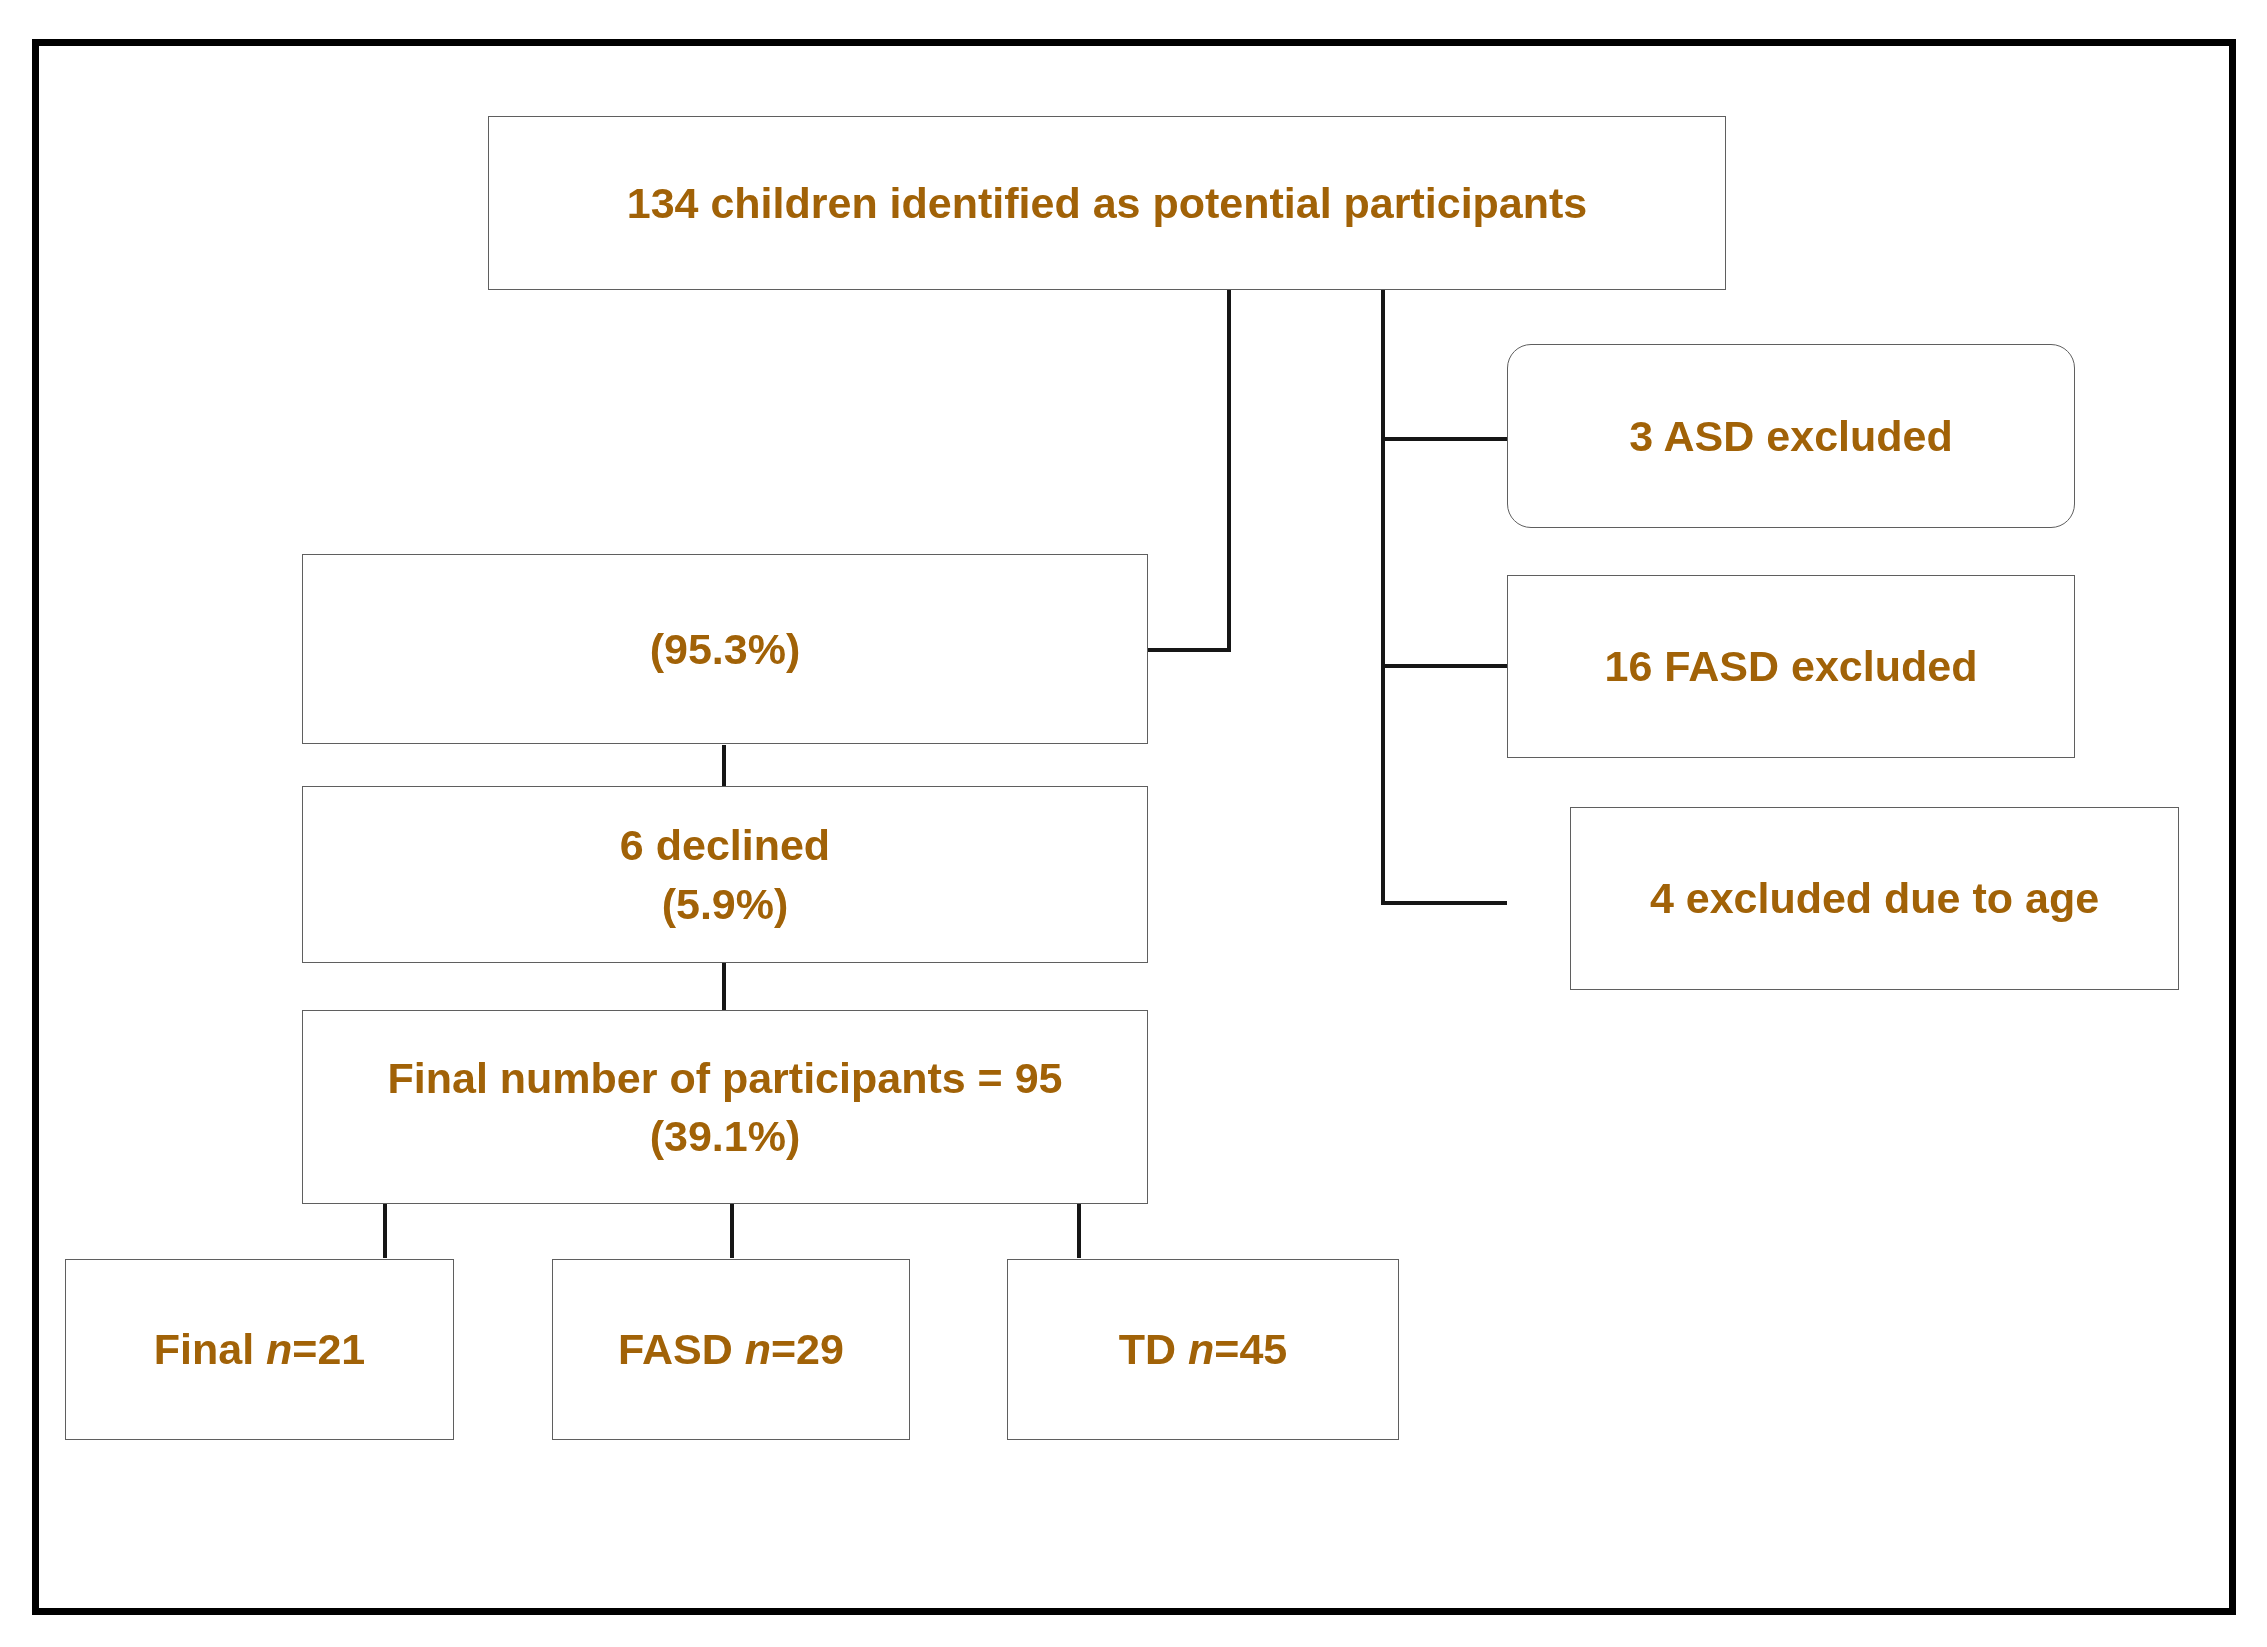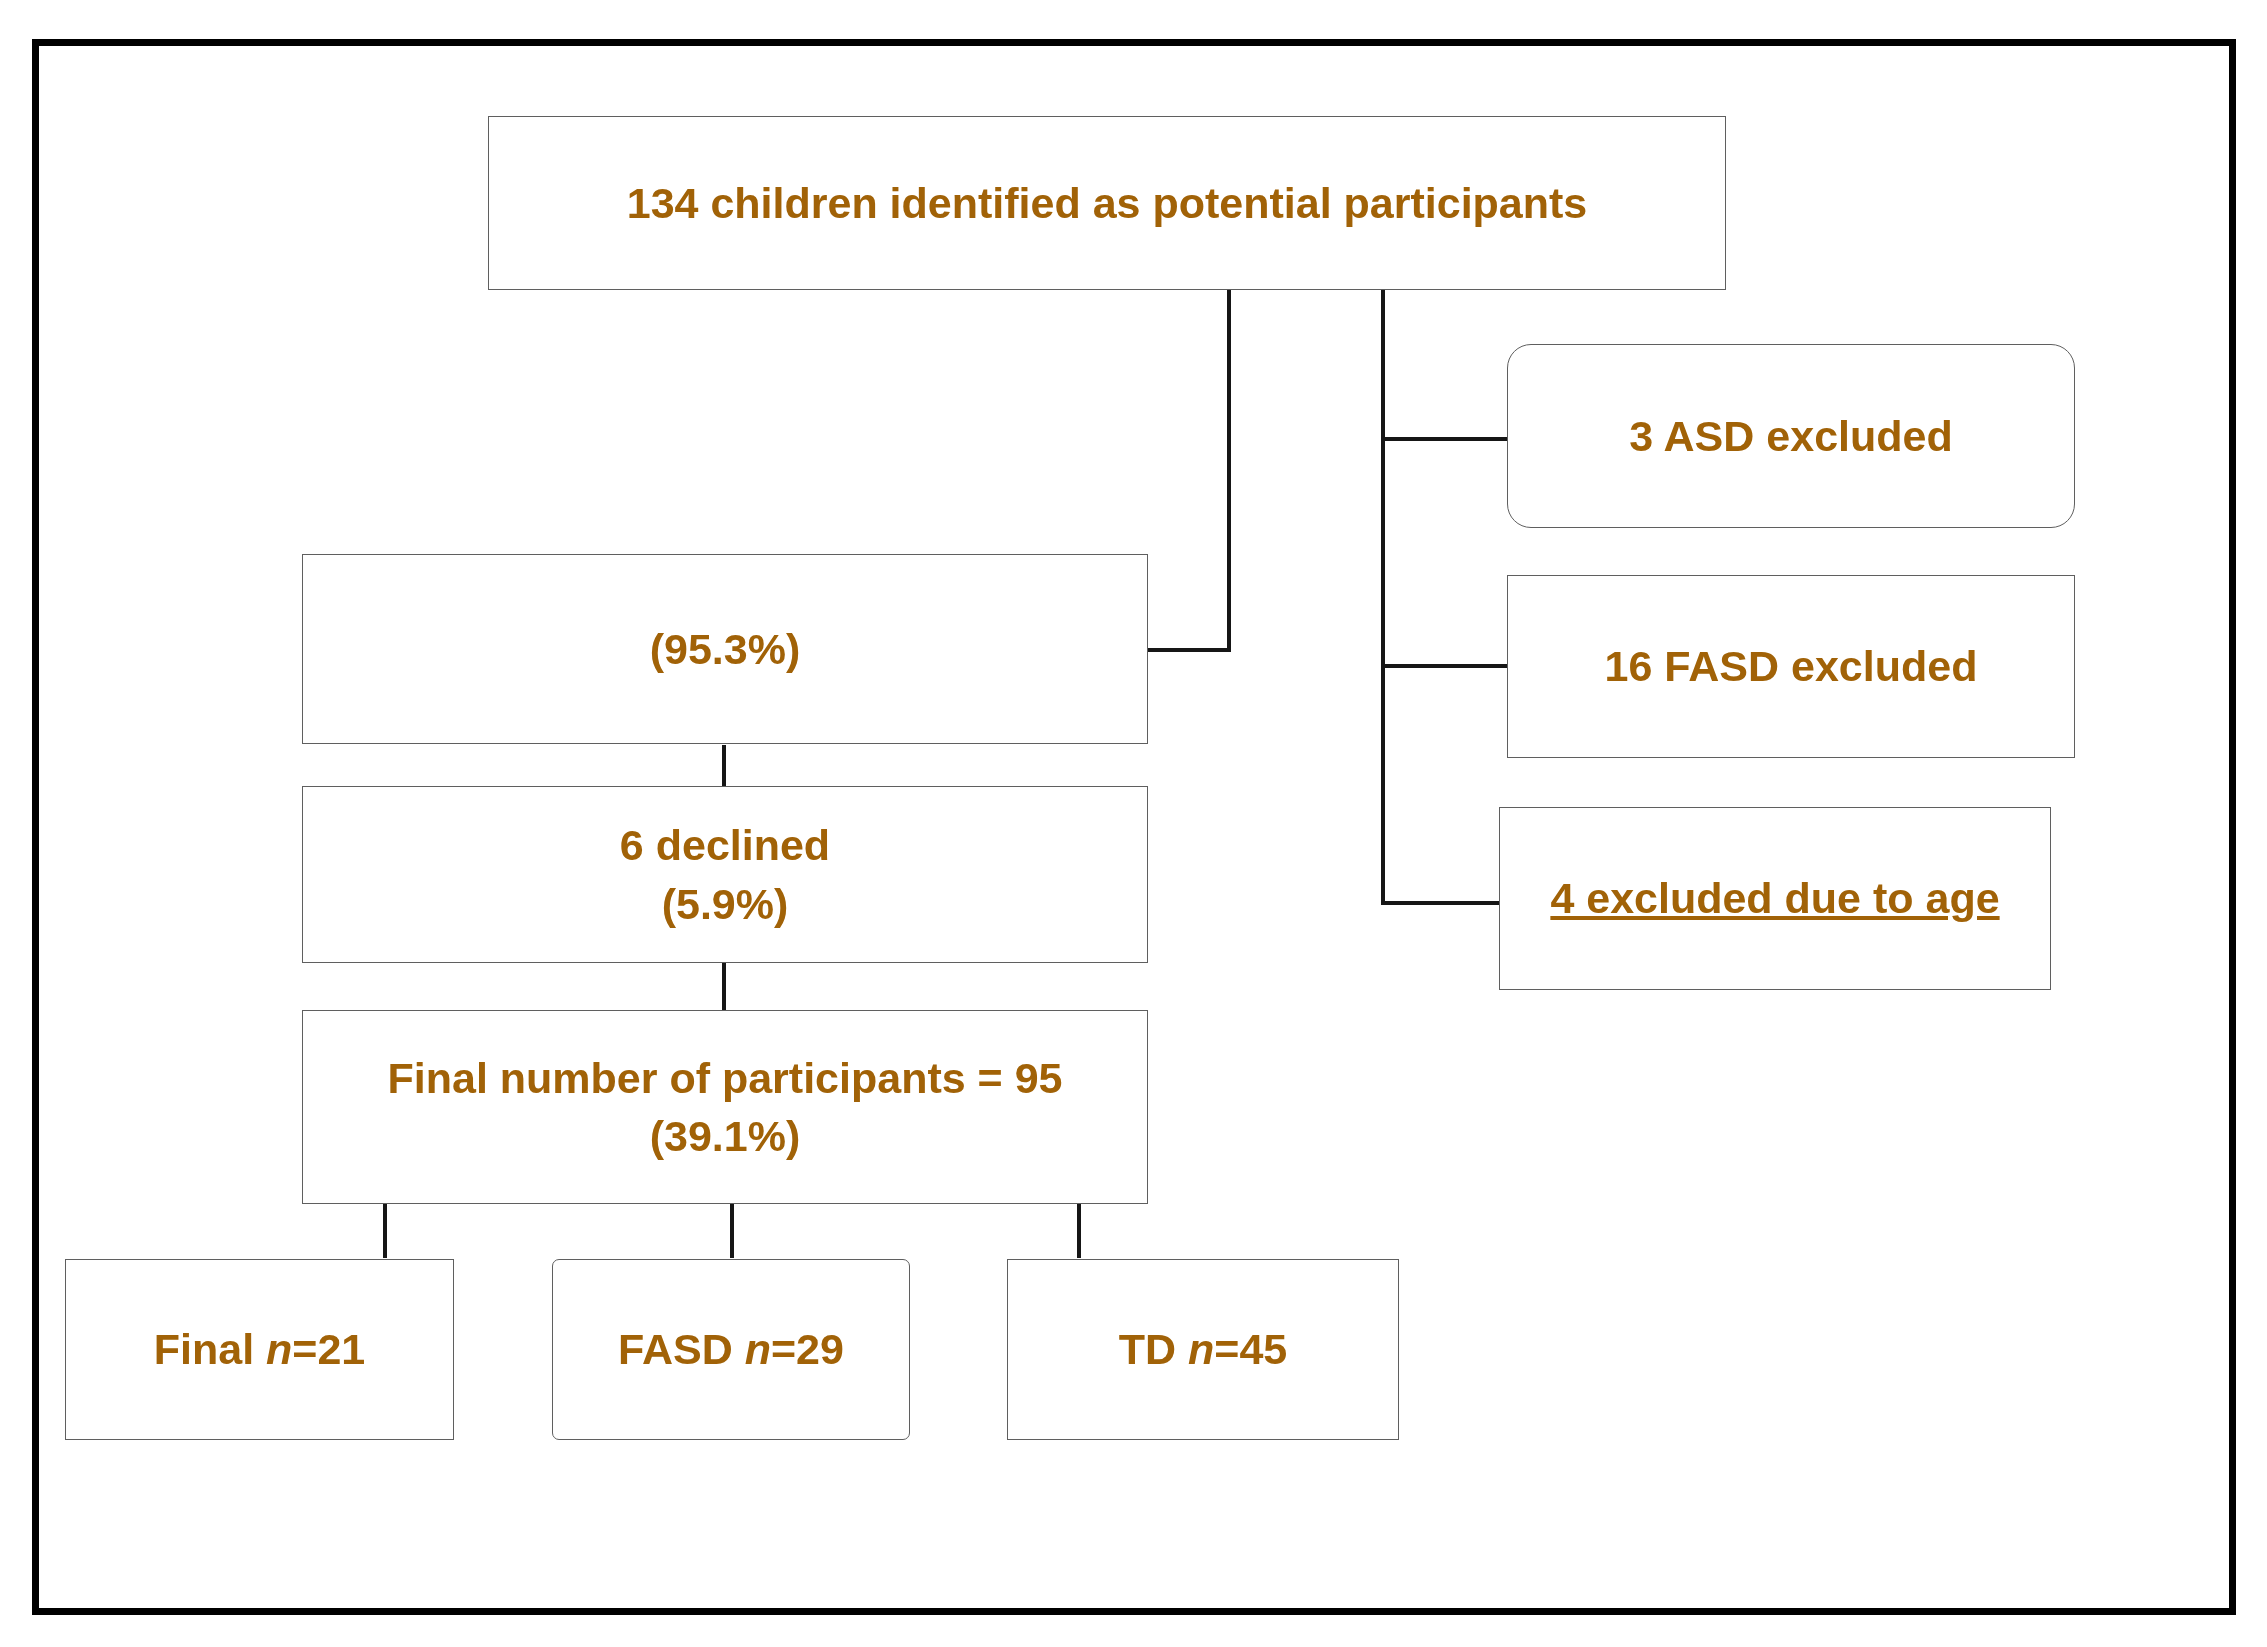--- a/index.html
+++ b/index.html
@@ -47,25 +47,25 @@
   .line {
     position: absolute;
     background: #161616;
   }
   
   .b-identified { left: 488px;  top: 116px;  width: 1238px; height: 174px; }
   .b-met        { left: 302px;  top: 554px;  width: 846px;  height: 190px; }
   .b-declined   { left: 302px;  top: 786px;  width: 846px;  height: 177px; }
   .b-final      { left: 302px;  top: 1010px; width: 846px;  height: 194px; }
   .b-autism     { left: 65px;   top: 1259px; width: 389px;  height: 181px; }
-  .b-fasd       { left: 552px;  top: 1259px; width: 358px;  height: 181px; border-radius: 7px; }
+  .b-fasd       { left: 552px;  top: 1259px; width: 358px;  height: 181px; }
   .b-td         { left: 1007px; top: 1259px; width: 392px;  height: 181px; text-align: right; }
   .b-asd-ex     { left: 1507px; top: 344px;  width: 568px;  height: 184px; border-radius: 24px; }
   .b-fasd-ex    { left: 1507px; top: 575px;  width: 568px;  height: 183px; }
-  .b-age-ex     { left: 1499px; top: 807px;  width: 552px;  height: 183px; text-decoration: underline; }
+  .b-age-ex     { left: 1570px; top: 807px;  width: 609px;  height: 183px; }
   
   .l-v1   { left: 1227px; top: 290px;  width: 3.8px;   height: 362px; }
   .l-h1   { left: 1148px; top: 648px;  width: 83px;  height: 3.8px;  }
   .l-v2   { left: 1381px; top: 290px;  width: 3.8px;   height: 615px; }
   .l-b1   { left: 1385px; top: 437px;  width: 122px; height: 3.8px;  }
   .l-b2   { left: 1385px; top: 664px;  width: 122px; height: 3.8px;  }
   .l-b3   { left: 1385px; top: 901px;  width: 122px; height: 3.8px;  }
   .l-mv1  { left: 722px;  top: 745px;  width: 3.8px;   height: 41px; }
   .l-mv2  { left: 722px;  top: 963px; width: 3.8px;   height: 47px; }
   .l-s1   { left: 383px;  top: 1191px; width: 3.8px;   height: 67px; }

